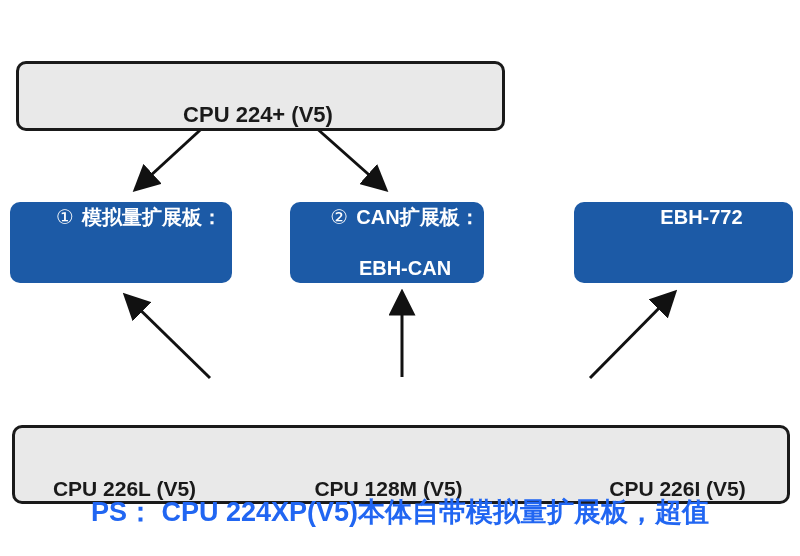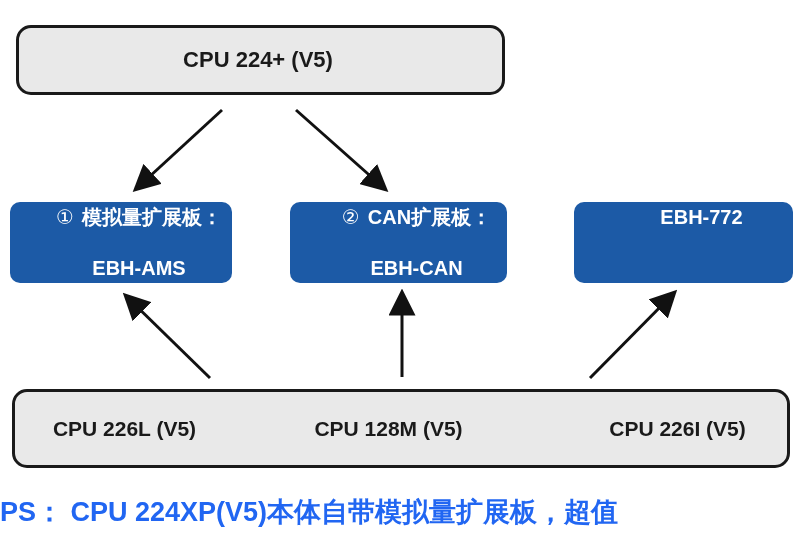--- a/index.html
+++ b/index.html
@@ -25,26 +25,27 @@
     stroke: var(--arrow-black, #111111);
     stroke-width: 3;
     fill: none;
   }
   .arrowhead-path {
     fill: var(--arrow-black, #111111);
   }
   .group-box {
     position: absolute;
     display: flex;
-    align-items: center;
+    align-items: flex-end;
     background: var(--group-fill, #e9e9e9);
     border: 3px solid var(--group-border, #1a1a1a);
-    border-radius: 15px;
+    border-radius: 10px;
     box-sizing: border-box;
     overflow: hidden;
+    margin-top: 36px;
   }
   .group-box .cell {
     flex: 1 1 0;
     display: flex;
     align-items: center;
     justify-content: center;
     font-size: 22px;
     font-weight: 600;
     color: var(--text-dark, #1a1a1a);
     white-space: nowrap;
@@ -74,27 +75,27 @@
     align-items: center;
     justify-content: space-between;
     line-height: 30px;
     font-size: 20px;
     font-weight: 600;
     box-sizing: border-box;
     padding-left: 36px;
   }
   .board .board-number { margin-right: 8px; font-weight: 400; }
   .board-1 { left: 10px;  width: 222px; }
-  .board-2 { left: 290px; width: 217px; }
+  .board-2 { left: 290px; width: 194px; }
   .board-3 { left: 574px; width: 219px; }
   .footnote {
     position: absolute;
     left: 0; right: 0;
     top: 494px;
-    text-align: left;
+    text-align: center;
     font-size: 27px;
     font-weight: 700;
     color: var(--footnote-blue, #2166f2);
     white-space: nowrap;
   }
 </style>
 </head>
 <body>
 
 <div class="canvas">
@@ -116,21 +117,20 @@
     <div class="cell">
       <span>CPU 224+ (V5)</span>
     </div>
     <div class="divider"></div>
   </div>
 
   <div class="board board-1">
     <div>
       <span class="board-number">①</span><span>模拟量扩展板：</span>
     </div>
-    <div>EBH-AMS</div>
   </div>
 
   <div class="board board-2">
     <div>
       <span class="board-number">②</span><span>CAN扩展板：</span>
     </div>
     <div>EBH-CAN</div>
   </div>
 
   <div class="board board-3">

